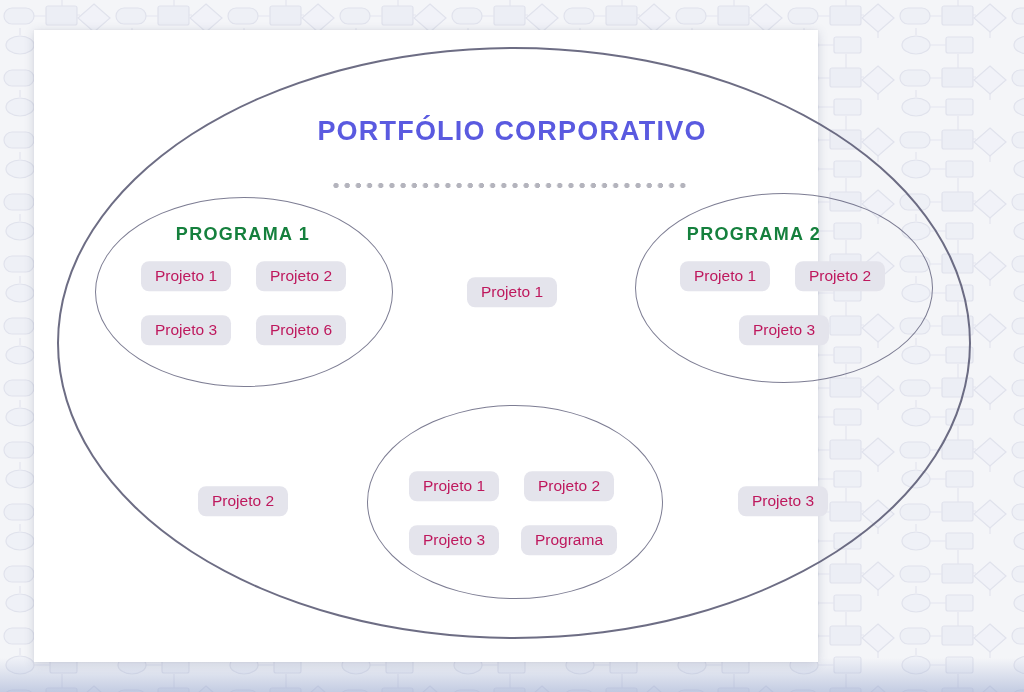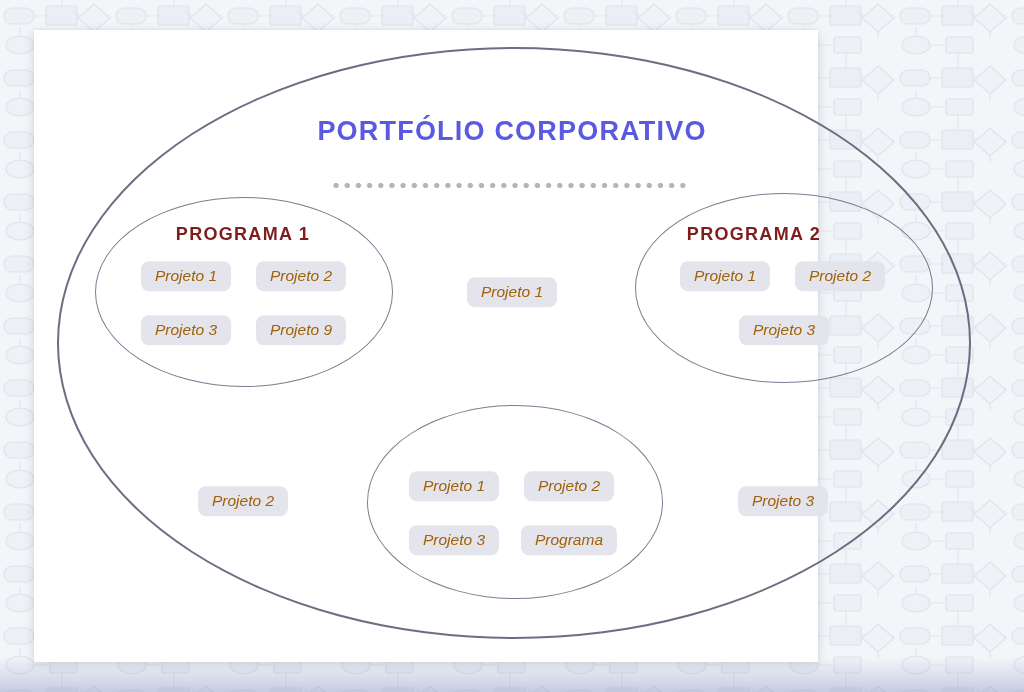--- a/index.html
+++ b/index.html
@@ -36,27 +36,27 @@
     position:absolute;left:0;top:86px;width:956px;text-align:center;
     font-size:27px;font-weight:800;letter-spacing:1.2px;color:#5a5ae0;
   }
   .divider-dots{
     position:absolute;left:299px;top:152px;width:358px;height:7px;
     background-image:radial-gradient(circle at 3px 3.5px,#b4b4bd 2.4px,rgba(0,0,0,0) 2.9px);
     background-size:11.2px 7px;background-repeat:repeat-x;
   }
   .group-title{
     position:absolute;transform:translate(-50%,-50%);white-space:nowrap;
-    font-size:18px;font-weight:800;letter-spacing:1.3px;color:#7f1d1d;
+    font-size:18px;font-weight:800;letter-spacing:1.3px;color:#15803d;
   }
   .chip{
     position:absolute;transform:translate(-50%,-50%);white-space:nowrap;
-    background:#e4e4ec;color:#a16207;
+    background:#e4e4ec;color:#be185d;
     font-size:15.5px;line-height:1;
-    padding:7px 14px 7px;border-radius:8px;font-style:italic;
+    padding:7px 14px 7px;border-radius:8px;
   }
 </style>
 </head>
 <body>
 
 <svg class="bg-pattern" width="1024" height="692" xmlns="http://www.w3.org/2000/svg">
   <defs>
     <pattern id="flow" width="112" height="62" patternUnits="userSpaceOnUse">
       <path d="M34 16 H46 M76 15 H80 M34 45 H50 M94 32 V38 M20 35 V28 M62 6 V0 M62 54 V62" stroke="#e3e5ef" stroke-width="1.2" fill="none"></path>
       <rect x="4" y="8" width="30" height="16" rx="8" fill="#eef0f6" stroke="#e0e2ec" stroke-width="1.2"></rect>
@@ -75,21 +75,21 @@
   <div class="ellipse big"></div>
 
   <div class="main-title">PORTFÓLIO CORPORATIVO</div>
   <div class="divider-dots"></div>
 
   <div class="ellipse group p1"></div>
   <div class="group-title" style="left:209px;top:204px;">PROGRAMA 1</div>
   <div class="chip" style="left:152px;top:246px;">Projeto 1</div>
   <div class="chip" style="left:267px;top:246px;">Projeto 2</div>
   <div class="chip" style="left:152px;top:300px;">Projeto 3</div>
-  <div class="chip" style="left:267px;top:300px;">Projeto 9</div>
+  <div class="chip" style="left:267px;top:300px;">Projeto 6</div>
 
   <div class="ellipse group p2"></div>
   <div class="group-title" style="left:720px;top:204px;">PROGRAMA 2</div>
   <div class="chip" style="left:691px;top:246px;">Projeto 1</div>
   <div class="chip" style="left:806px;top:246px;">Projeto 2</div>
   <div class="chip" style="left:750px;top:300px;">Projeto 3</div>
 
   <div class="ellipse group sub"></div>
   <div class="chip" style="left:420px;top:456px;">Projeto 1</div>
   <div class="chip" style="left:535px;top:456px;">Projeto 2</div>

